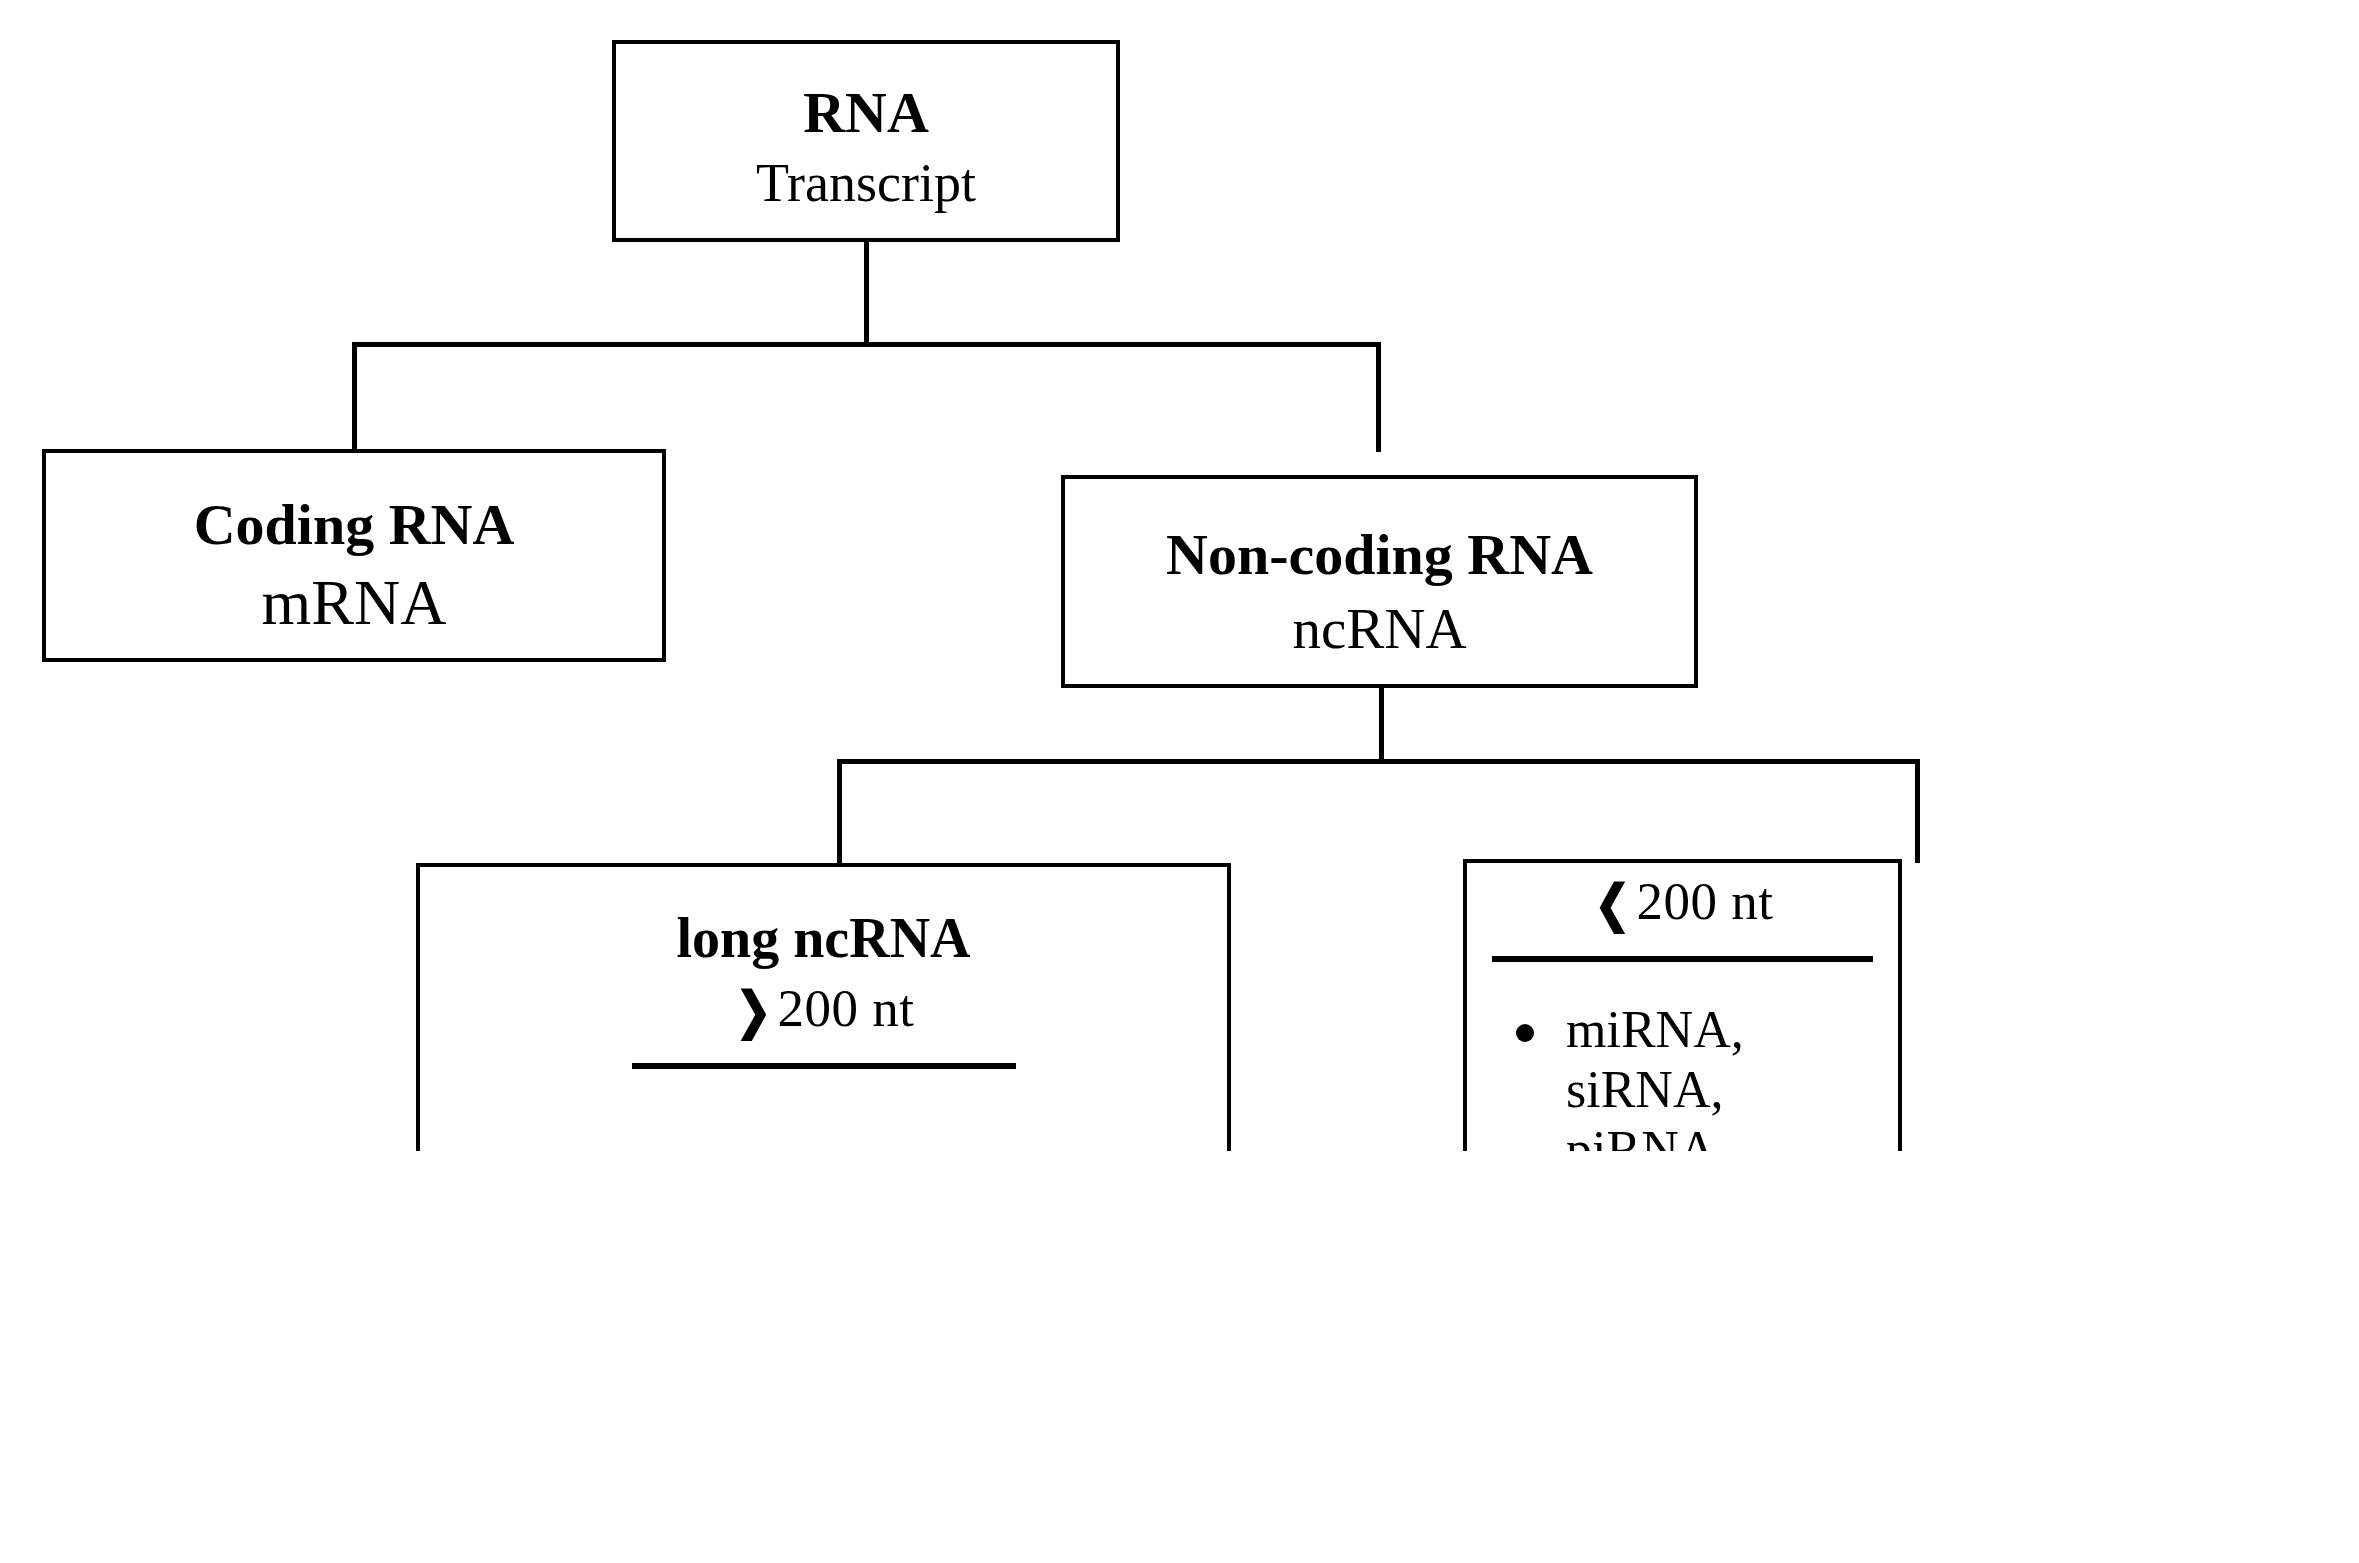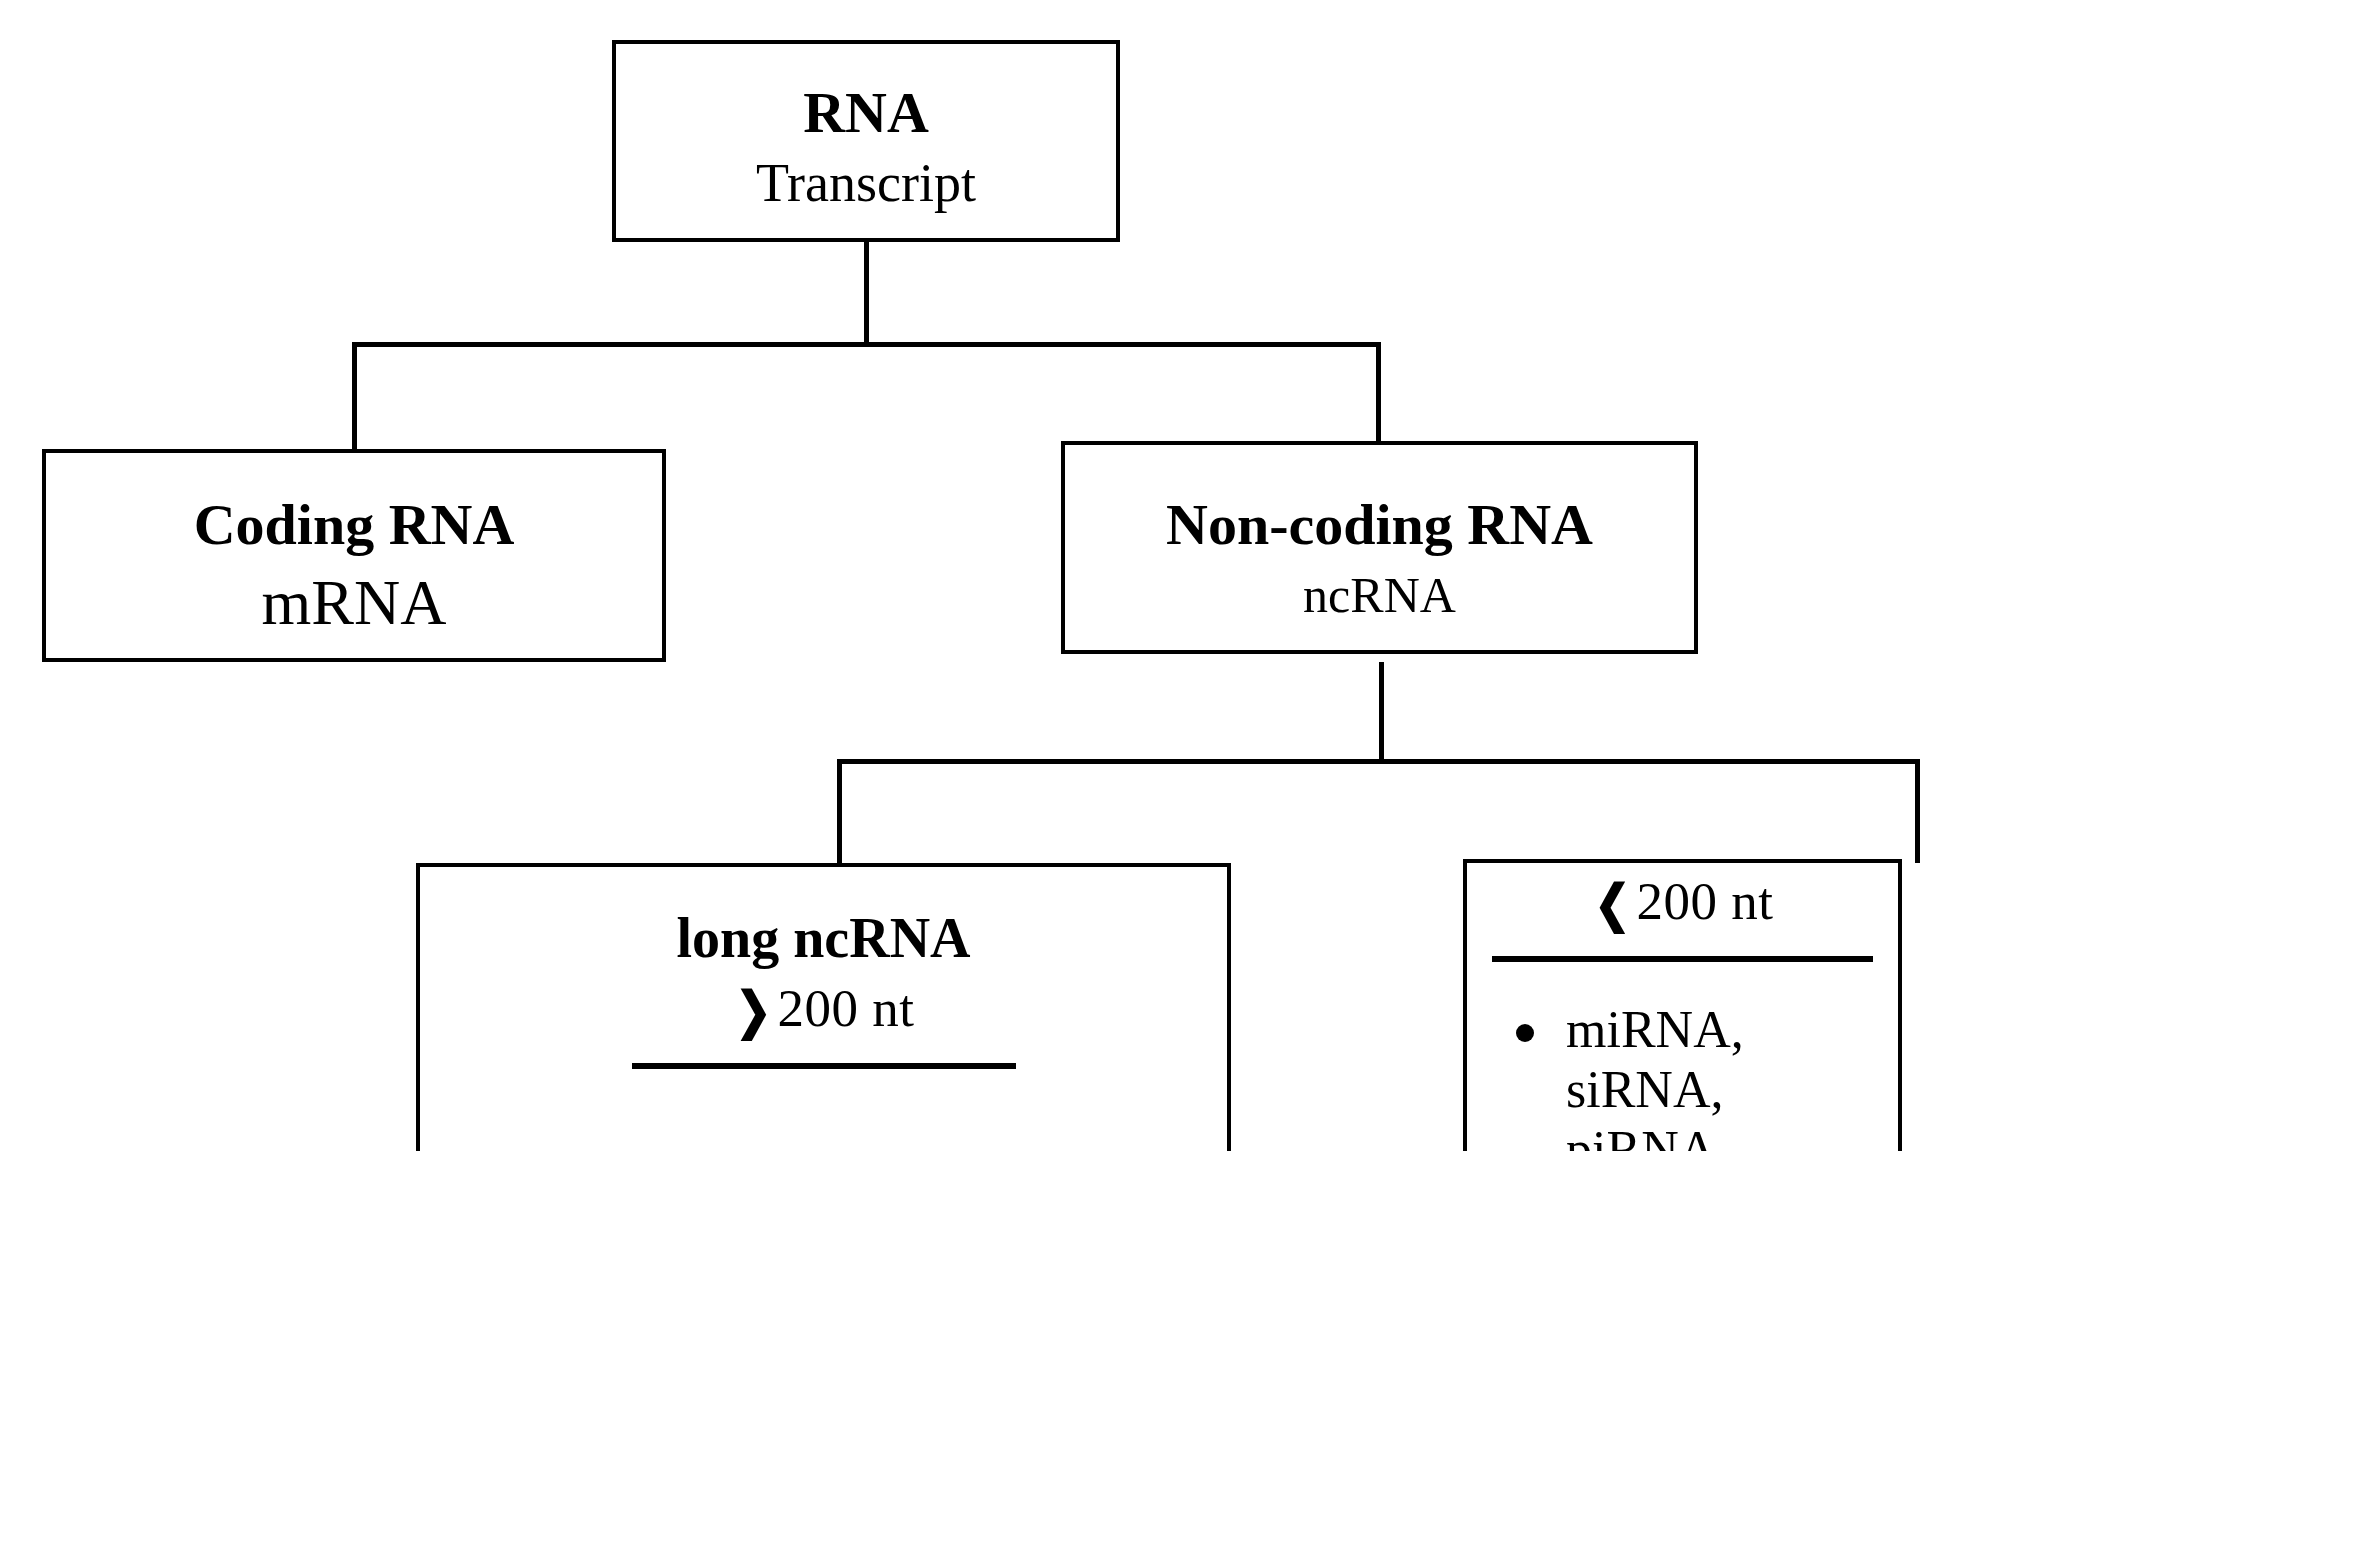--- a/index.html
+++ b/index.html
@@ -47,23 +47,23 @@
   #node-rna { left: 596px; top: 40px; width: 508px; height: 202px; }
   #node-rna .node-title { font-size: 58px; margin-top: 13px; }
   #node-rna .node-sub   { font-size: 54px; margin-top: 7.5px; }
 
   
   #node-coding { left: 26px; top: 449px; width: 624px; height: 213px; }
   #node-coding .node-title { font-size: 58px; margin-top: 21px; }
   #node-coding .node-sub   { font-size: 64px; margin-top: 9.4px; }
 
   
-  #node-noncoding { left: 1045px; top: 441px; width: 637px; height: 213px; }
+  #node-noncoding { left: 1045px; top: 475px; width: 637px; height: 213px; }
   #node-noncoding .node-title { font-size: 58px; margin-top: 21px; }
-  #node-noncoding .node-sub   { font-size: 50px; margin-top: 9.4px; }
+  #node-noncoding .node-sub   { font-size: 57px; margin-top: 9.4px; }
 
   
   #node-long { left: 400px; top: 863px; width: 815px; height: 671px; }
   
   #node-small { left: 1447px; top: 859px; width: 439px; height: 671px; }
   #node-small { width: 439px; }
 
   .leaf-head {
     width: 100%;
     display: flex;

